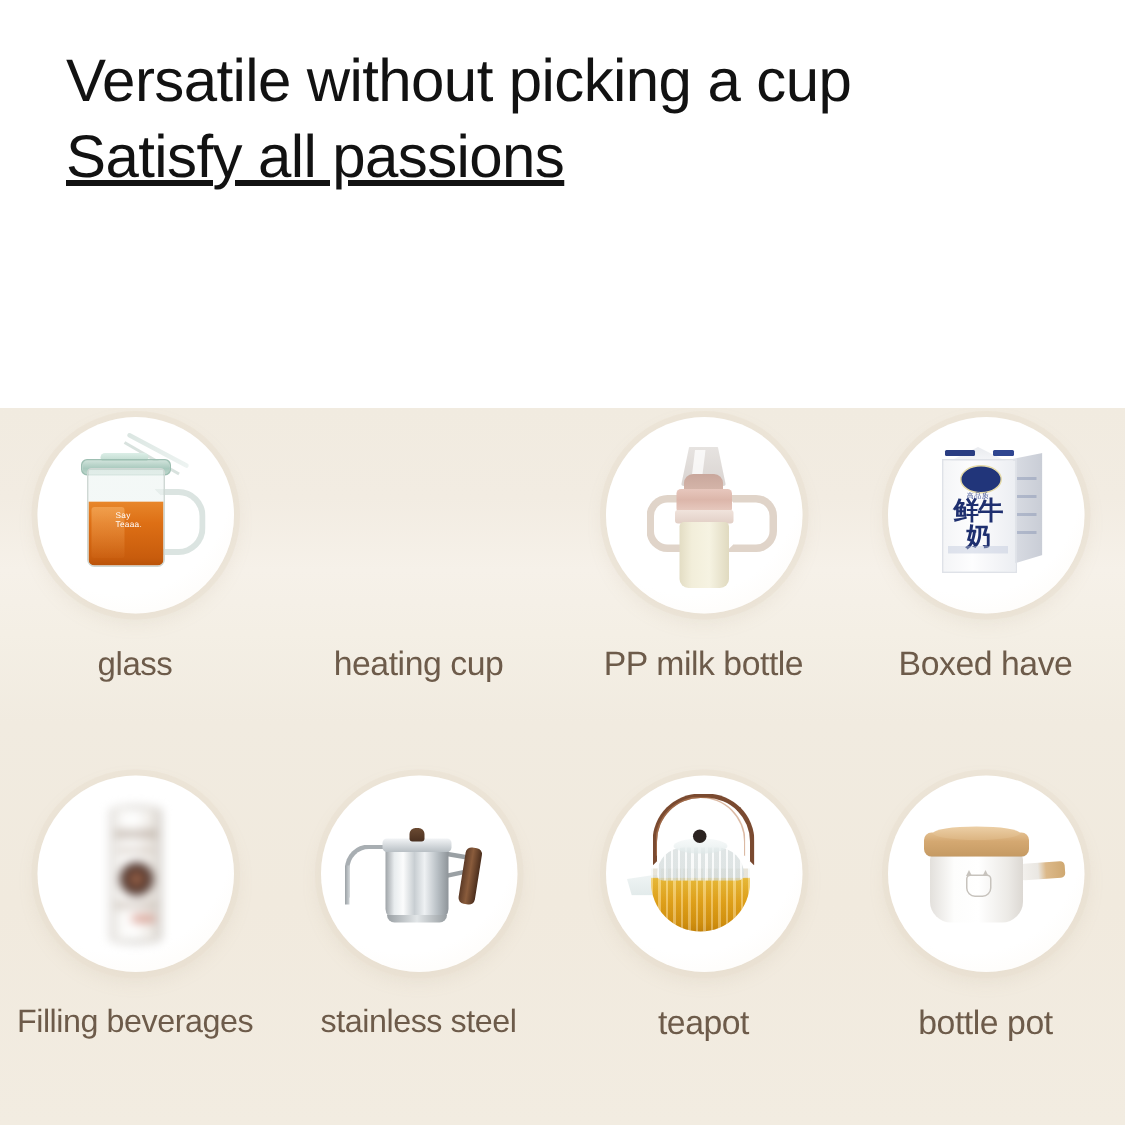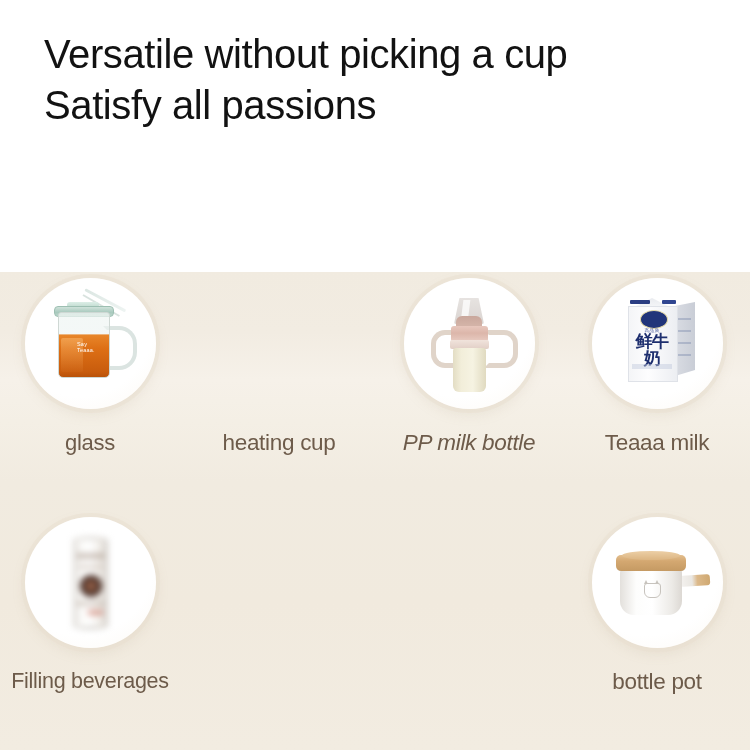--- a/index.html
+++ b/index.html
@@ -36,20 +36,21 @@
   .headline {
     font-size: 40px;
     line-height: 1.32;
     color: #121212;
     font-weight: 400;
     letter-spacing: -0.4px;
     white-space: nowrap;
   }
   .headline.line2 {
     margin-top: -2px;
+    text-decoration: underline;
   }
   .subcopy {
     margin-top: 14px;
     font-size: 21.5px;
     line-height: 1.62;
     color: #1d1d1d;
     font-weight: 400;
     letter-spacing: -0.1px;
     max-width: 675px;
   }
@@ -84,21 +85,21 @@
   .row-2 { top: 239px; }
 
   .cell {
     position: absolute;
     top: 0;
     width: 188px;
     height: 239px;
   }
   .cell.c0 { left: -4px; }
   .cell.c1 { left: 185px; }
-  .cell.c2 { left: 375px; font-style: italic; }
+  .cell.c2 { left: 375px; }
   .cell.c3 { left: 563px; }
 
   
   .disc {
     position: absolute;
     left: 50%;
     top: 6px;
     width: 131px;
     height: 131px;
     margin-left: -65px;
@@ -538,21 +539,21 @@
             <div class="sh bm-gable"></div>
             <div class="sh bm-front"></div>
             <div class="sh bm-brand"></div>
             <div class="sh bm-brand2"></div>
             <div class="sh bm-oval"></div>
             <div class="sh bm-cn-sm">高品质</div>
             <div class="sh bm-cn">鲜牛奶</div>
             <div class="sh bm-foot"></div>
           </div>
         </div>
-        <div class="caption">Teaaa milk</div>
+        <div class="caption">Boxed have</div>
       </div>
     </div>
 
     <div class="row row-2">
 
       <div class="cell c0">
         <div class="disc">
           <div class="art fb-wrap">
             <div class="sh fb-bot"></div>
             <div class="sh fb-top"></div>
@@ -561,21 +562,53 @@
             <div class="sh fb-b2"></div>
             <div class="sh fb-circle"></div>
             <div class="sh fb-circle-in"></div>
             <div class="sh fb-b3"></div>
             <div class="sh fb-b4"></div>
           </div>
         </div>
         <div class="caption">Filling beverages</div>
       </div>
 
-
+      <div class="cell c1">
+        <div class="disc">
+          <div class="art">
+            <div class="sh sk-spout"></div>
+            <div class="sh sk-spout2"></div>
+            <div class="sh sk-arm"></div>
+            <div class="sh sk-arm2"></div>
+            <div class="sh sk-hand"></div>
+            <div class="sh sk-body"></div>
+            <div class="sh sk-foot"></div>
+            <div class="sh sk-lid"></div>
+            <div class="sh sk-knob"></div>
+          </div>
+        </div>
+        <div class="caption">stainless steel</div>
+      </div>
+
+      <div class="cell c2">
+        <div class="disc">
+          <div class="art">
+            <div class="sh tp-handle"></div>
+            <div class="sh tp-handle-sh"></div>
+            <div class="sh tp-spout"></div>
+            <div class="sh tp-bowl"></div>
+            <div class="sh tp-bowl-rib"></div>
+            <div class="sh tp-shoulder"></div>
+            <div class="sh tp-shoulder-rib"></div>
+            <div class="sh tp-lid"></div>
+            <div class="sh tp-finial"></div>
+          </div>
+        </div>
+        <div class="caption">teapot</div>
+      </div>
 
       <div class="cell c3">
         <div class="disc">
           <div class="art">
             <div class="sh cp-handle"></div>
             <div class="sh cp-body"></div>
             <div class="sh cp-lid-edge"></div>
             <div class="sh cp-lid"></div>
             <div class="sh cp-lid-top"></div>
             <div class="sh cp-emblem"></div>

